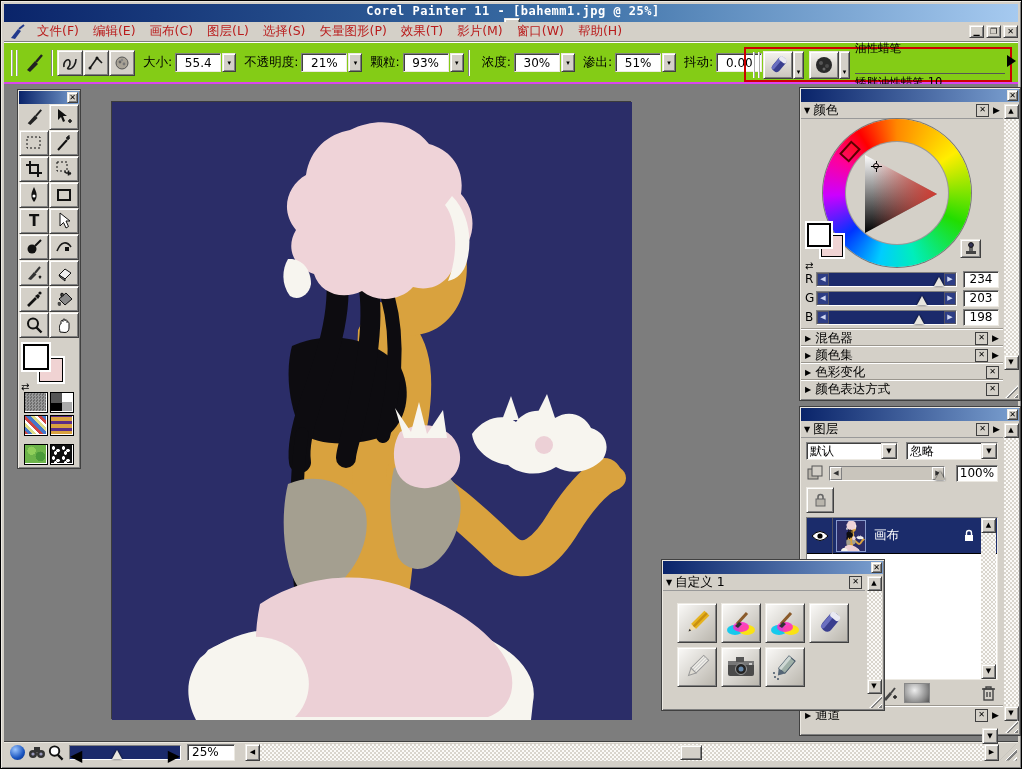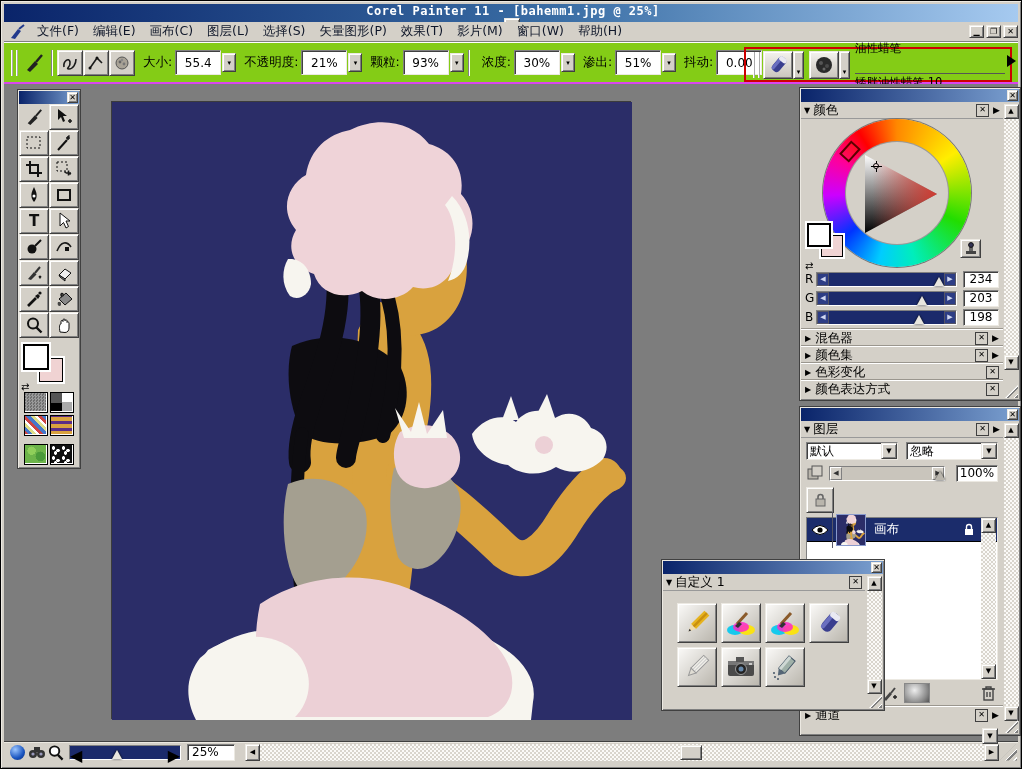--- a/index.html
+++ b/index.html
@@ -14,30 +14,30 @@
   .grip{background:repeating-linear-gradient(135deg,transparent 0 3px,#fff 3px 4px,#808080 4px 6px);}
   
   .titlebar{position:absolute;left:3px;top:3px;right:3px;height:18px;
     background:linear-gradient(90deg,#0a246a,#3a6ea5 55%,#a6caf0);display:flex;align-items:center;padding:0 2px;flex-direction:column;}
   .titletext{color:#fff;font-weight:bold;font-size:12px;font-family:"DejaVu Sans Mono",monospace;margin-left:4px;letter-spacing:.5px;white-space:nowrap;}
   .wbtn{width:16px;height:14px;margin-left:2px;font-size:9px;font-weight:bold;display:flex;align-items:center;justify-content:center;line-height:1;color:#000;}
   .tb-spacer{flex:1;}
   
   .menubar{position:absolute;left:3px;top:21px;right:3px;height:20px;background:#d4d0c8;display:flex;align-items:center;
     border-bottom:1px solid #808080;box-shadow:0 1px 0 #fff;}
-  .mitem{padding:2px 7px;font-size:12.5px;color:#0f172a;white-space:nowrap;}
+  .mitem{padding:2px 7px;font-size:12.5px;color:#b91c1c;white-space:nowrap;}
   .docbtn{width:15px;height:13px;margin-left:2px;font-size:8px;font-weight:bold;display:flex;align-items:center;justify-content:center;}
   
   .propbar{position:absolute;left:3px;top:42px;right:3px;height:41px;background:#84cc16;display:flex;align-items:center;
     border-bottom:2px solid #d946ef;box-shadow:0 1px 0 #fff;padding-left:4px;}
   .vgrip{width:7px;height:26px;margin:0 3px;border-left:2px ridge #fff;border-right:2px ridge #fff;}
   .sep{width:2px;height:26px;margin:0 4px;border-left:1px solid #808080;border-right:1px solid #fff;}
   .toolbtn24{width:26px;height:26px;display:flex;align-items:center;justify-content:center;}
   .plabel{font-size:12.5px;margin:0 3px 0 8px;white-space:nowrap;}
-  .pfield{width:46px;height:25px;font-size:12px;display:flex;align-items:center;justify-content:center;}
+  .pfield{width:46px;height:19px;font-size:12px;display:flex;align-items:center;justify-content:center;}
   .spin{width:11px;height:19px;font-size:7px;display:flex;align-items:center;justify-content:center;margin-left:1px;}
   .redbox{position:absolute;left:740px;top:4px;width:268px;height:35px;border:2px solid #cc0000;display:flex;align-items:center;padding-left:4px;}
   .selbtn{width:30px;height:28px;display:flex;align-items:center;justify-content:center;background:linear-gradient(180deg,#f4f2ee,#c9c5bc);}
   .seldrop{width:11px;height:28px;font-size:7px;display:flex;align-items:flex-end;justify-content:center;padding-bottom:2px;margin-right:5px;}
   .brushtext{font-size:11.5px;line-height:14px;width:150px;}
   .brushtext .l1{border-bottom:1px solid #555;padding-bottom:18px;margin-bottom:1px;}
   .overflow-arrow{position:absolute;right:2px;top:12px;width:0;height:0;border-left:9px solid #000;border-top:6px solid transparent;border-bottom:6px solid transparent;}
   
   .workspace{position:absolute;left:3px;top:83px;right:3px;height:658px;background:#7d7d7d;}
   .canvas-wrap{position:absolute;left:110px;top:100px;width:520px;height:618px;border-top:1px solid #3c3c3c;border-left:1px solid #3c3c3c;}
@@ -88,21 +88,21 @@
   .secrow .tri{font-size:8px;margin-right:4px;}
   .spacer{flex:1;}
   
   .combo{display:flex;height:18px;}
   .combo .cval{flex:1;font-size:12px;display:flex;align-items:center;padding:0 3px;}
   .combo .cbtn{width:16px;font-size:7px;display:flex;align-items:center;justify-content:center;}
   .lrow{display:flex;align-items:center;padding:0 5px;margin-top:4px;gap:5px;}
   .graylbl{color:#8d8a83;font-size:12px;display:flex;align-items:center;gap:4px;height:13px;}
   .cbox{width:11px;height:11px;background:#fff;border:1px solid;border-color:#808080 #fff #fff #808080;box-shadow:inset 1px 1px 0 #404040;}
   .layerlist{position:relative;background:#fff;border:1px solid;border-color:#808080 #ece9e2 #ece9e2 #808080;margin:4px 5px 0 5px;height:163px;}
-  .layeritem{display:flex;align-items:center;height:24px;background:#1b2c6b;color:#fff;border-bottom:1px solid #000;}
+  .layeritem{display:flex;align-items:center;height:36px;background:#1b2c6b;color:#fff;border-bottom:1px solid #000;}
   .eyecell{width:26px;height:36px;display:flex;align-items:center;justify-content:center;border-right:1px solid #556;}
   .lthumb{width:30px;height:32px;border:1px solid #8899cc;margin-left:3px;background:#2b2d68;overflow:hidden;}
   .lname{font-size:12.5px;margin-left:8px;flex:1;}
   .listscroll{position:absolute;right:0;top:0;bottom:0;width:16px;display:flex;flex-direction:column;}
   .lbottom{display:flex;align-items:center;height:22px;margin:2px 6px 0;gap:6px;}
   
   .cpbtn{width:40px;height:40px;display:flex;align-items:center;justify-content:center;background:linear-gradient(135deg,#fbfaf8,#b9b5ac);}
   
   .statusbar{position:absolute;left:3px;bottom:6px;right:3px;height:21px;background:#d4d0c8;display:flex;align-items:center;padding-left:4px;border-top:1px solid #404040;box-shadow:0 1px 0 #ece9e2 inset;}
   .zslider{position:relative;width:112px;height:15px;background:#1b2a6b;border:1px solid;border-color:#808080 #fff #fff #808080;display:flex;justify-content:space-between;margin-left:4px;}

